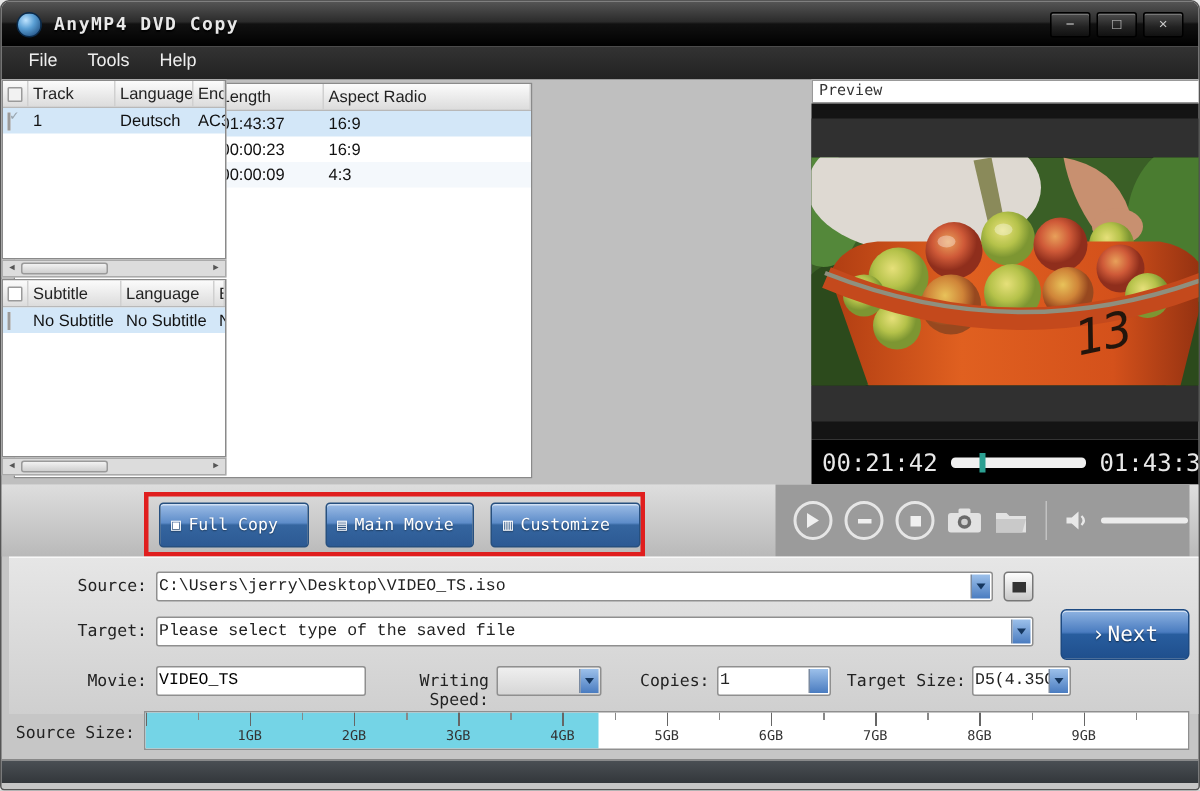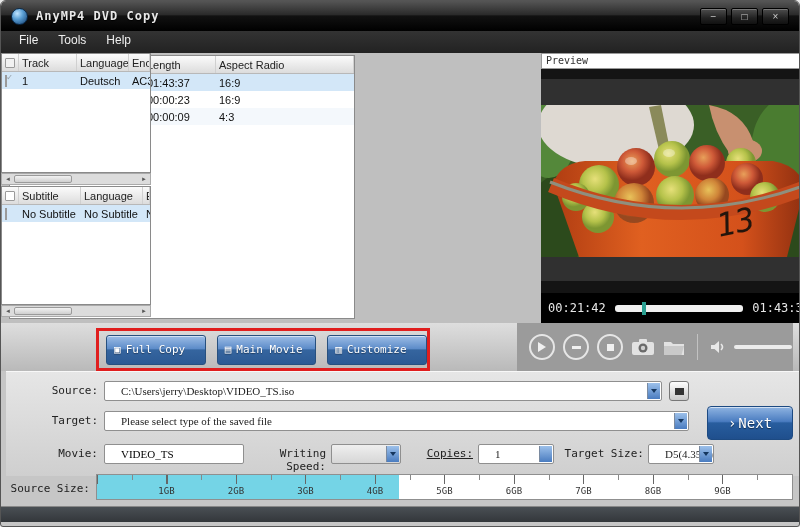--- a/index.html
+++ b/index.html
@@ -62,21 +62,21 @@
   
   .preview-panel { position:absolute; left:540px; top:0; width:276px; height:270px; }
   .preview-label { height:16px; background:#fff; border:1px solid #999; font-size:10px;
     color:#333; font-family:"DejaVu Sans Mono", monospace; padding-left:4px; line-height:14px; }
   .video-area { position:absolute; left:0; top:16px; width:276px; height:224px; background:#141414; }
   .band { position:absolute; left:0; width:100%; background:#303030; }
   .band-top { top:10px; height:26px; } .band-bot { top:188px; height:24px; }
   .apple-scene { position:absolute; left:0; top:36px; width:276px; height:152px; display:block; }
   .timebar { position:absolute; left:0; top:240px; width:276px; height:30px; background:#000;
     display:flex; align-items:center; padding:0 7px; }
-  .time-txt { color:#e8e8e8; font-size:12px; font-family:"DejaVu Sans Mono", monospace; }
+  .time-txt { color:#e8e8e8; font-size:16px; font-family:"DejaVu Sans Mono", monospace; }
   .progress { flex:1; height:7px; background:#f0f0f0; border-radius:3px; margin:0 9px; position:relative; }
   .prog-marker { position:absolute; left:21%; top:-3px; width:4px; height:13px; background:#2ba092; }
 
   
   .strip { position:absolute; left:0; top:322px; width:100%; height:48px;
     background:linear-gradient(#dedede,#b9b9b9); }
   .strip-right { position:absolute; left:516px; top:0; width:276px; height:48px; background:#9b9b9b;
     display:flex; align-items:center; padding-left:12px; gap:8px; }
   .circle-btn { width:26px; height:26px; border:2px solid #e6e6e6; border-radius:50%;
     background:transparent; display:flex; align-items:center; justify-content:center; cursor:pointer; }
@@ -95,22 +95,22 @@
     display:flex; align-items:center; gap:5px; padding:0 7px; cursor:pointer;
     box-shadow:inset 0 1px 0 rgba(255,255,255,.55); text-shadow:0 1px 1px rgba(0,0,0,.4); }
   .mode-icn { font-size:11px; }
 
   
   .form { position:absolute; left:5px; top:370px; width:100%; height:105px;
     background:linear-gradient(#e6e6e6,#cfcfcf); border-top:1px solid #f8f8f8;
     font-family:"DejaVu Sans Mono", monospace; font-size:11px; color:#222; }
   .flabel { position:absolute; text-align:right; }
   .fbox { position:absolute; height:20px; background:#fff; border:1px solid #8f8f8f;
-    border-radius:2px; font-size:11px; line-height:18px; padding:0 16px;
-    font-family:Liberation Serif, serif; overflow:hidden; white-space:nowrap; }
+    border-radius:2px; font-size:11px; line-height:18px; padding:0 1px;
+    font-family:Liberation Mono, monospace; overflow:hidden; white-space:nowrap; }
   .combo-arrow { position:absolute; right:1px; top:1px; width:13px; height:16px;
     background:linear-gradient(#9cc0ea,#4a7cc0); border-left:1px solid #7a8aa0; cursor:pointer; }
   .combo-arrow::after { content:""; position:absolute; left:3px; top:6px;
     border:3px solid transparent; border-top:4px solid #15365e; }
   .small-btn { position:absolute; width:20px; height:20px; border:1px solid #777; border-radius:3px;
     background:linear-gradient(#fdfdfd,#c9c9c9); cursor:pointer; }
   .small-btn::after { content:""; position:absolute; left:5px; top:6px; width:9px; height:7px; background:#333; }
   .next-btn { position:absolute; left:701px; top:34px; width:86px; height:34px;
     border:1px solid #1d4a82; border-radius:4px; cursor:pointer;
     background:linear-gradient(#8fb4e2 0%,#4a7cc0 45%,#285d9e 50%,#1f4f8d 100%);
@@ -375,21 +375,21 @@
       <span>›</span>
       <span>Next</span>
     </span>
 
     <span class="flabel" style="left:0; top:75px; width:92px;">Movie:</span>
     <input class="fbox" style="left: 98px; top: 72px; width: 140px;" value="VIDEO_TS">
     <span class="flabel" style="left:228px; top:75px; width:92px;">Writing Speed:</span>
     <span class="fbox disabled-box" style="left:325px; top:72px; width:70px;">
       <span class="combo-arrow"></span>
     </span>
-    <span class="flabel" style="left:375px; top:75px; width:92px;text-decoration:underline;">Copies:</span>
+    <span class="flabel" style="left:375px; top:75px; width:92px;">Copies:</span>
     <span class="fbox" style="left:472px; top:72px; width:76px;">
       <span>1</span>
       <span class="spinner-arrows">
         <i class="spin-up"></i>
           <i class="spin-dn"></i>
       </span>
     </span>
     <span class="flabel" style="left:468px; top:75px; width:170px;">Target Size:</span>
     <span class="fbox" style="left:642px; top:72px; width:66px;">
       <span>D5(4.35G)</span>

